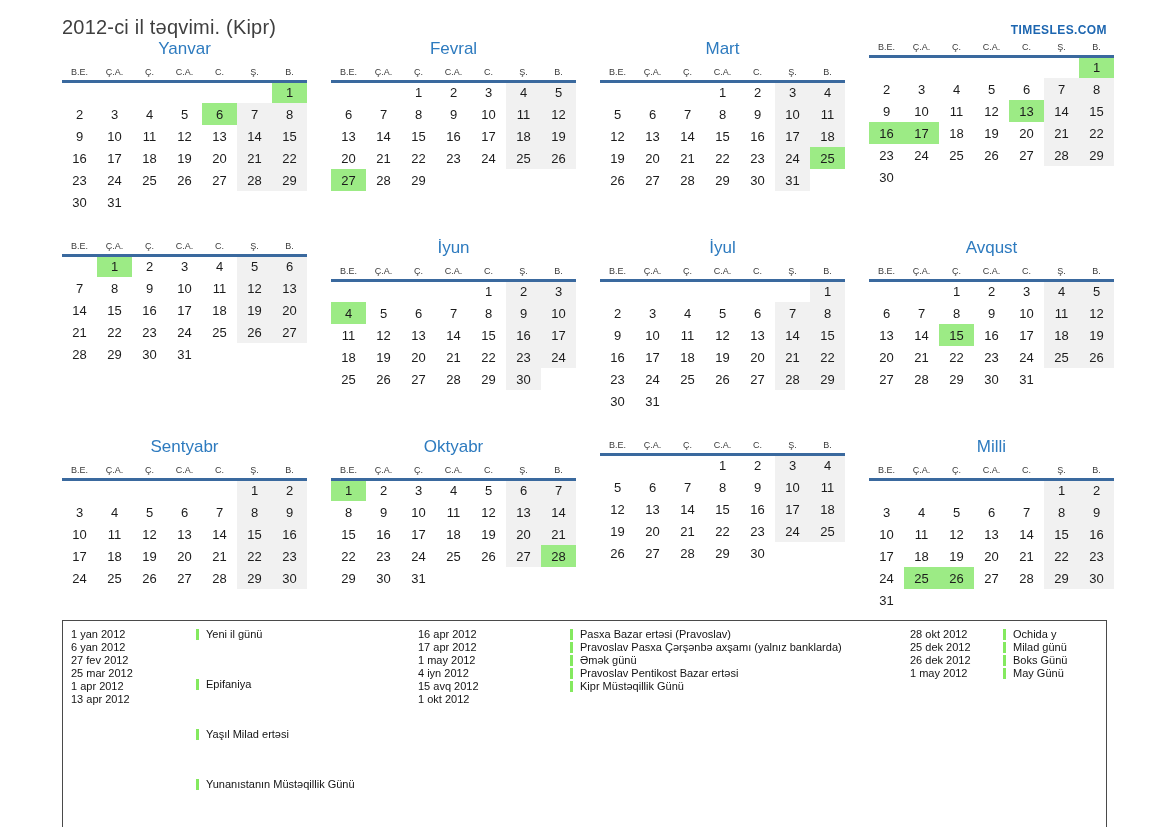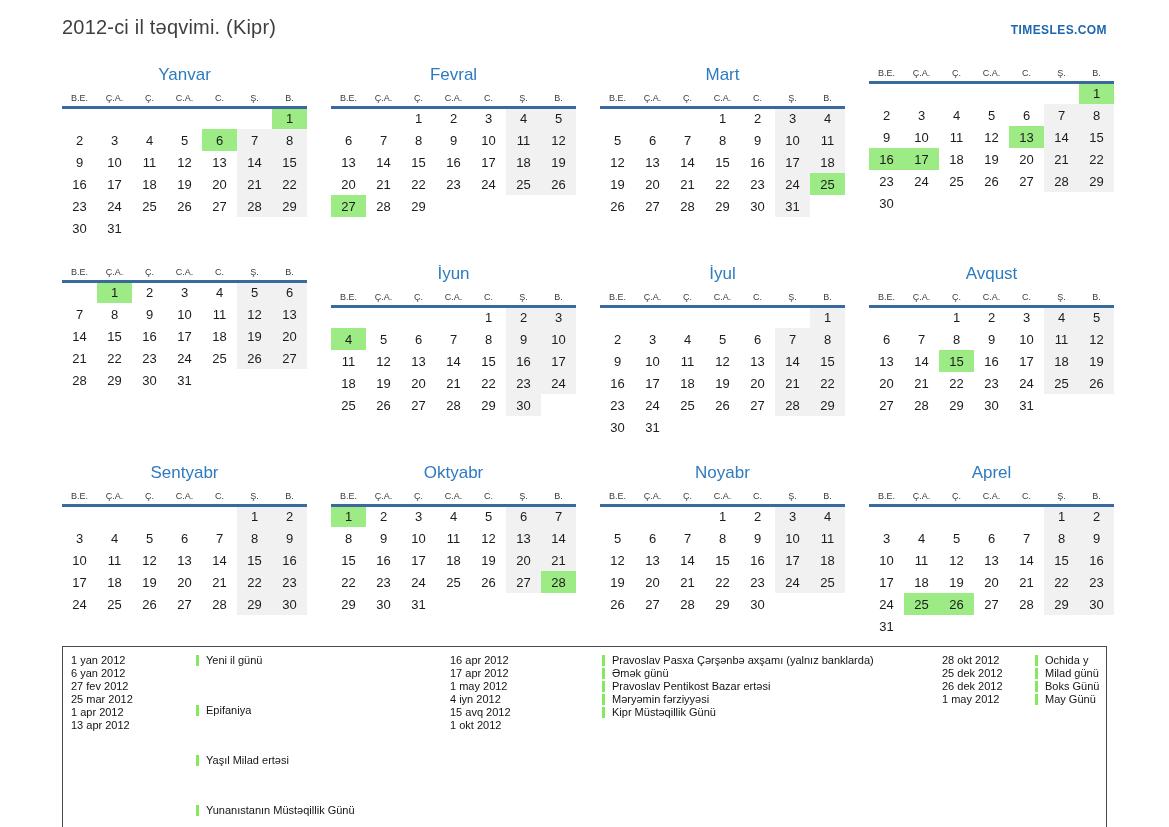--- a/index.html
+++ b/index.html
@@ -19,21 +19,20 @@
     color:var(--text-dark);
   }
   .page{margin:0 62px;}
   .page-header{
     display:flex;justify-content:space-between;align-items:baseline;
     padding-top:16px;
   }
   .page-title{font-size:20px;font-weight:400;color:#3f3f3f;letter-spacing:.2px;}
   .site-link{font-size:12px;font-weight:700;color:var(--link-blue);text-decoration:none;letter-spacing:.4px;}
   .months-grid{
-    margin-top:26px;
     display:grid;
     grid-template-columns:repeat(4,245px);
     column-gap:20px;row-gap:20px;
     grid-auto-rows:175px;
     gap:24px;
   }
   .month{width:245px;}
   .month-name{
     text-align:center;color:var(--month-blue);
     font-size:17px;font-weight:400;margin-bottom:5px;
@@ -60,21 +59,21 @@
   .legend-group{display:flex;justify-content:space-between;}
   .legend-group .dates-col,.legend-group .names-col{display:flex;flex-direction:column;}
   .legend-date{white-space:nowrap;}
   .legend-name{white-space:nowrap;display:flex;align-items:center;}
   .marker{
     display:inline-block;width:3px;height:11px;flex:0 0 3px;
     background:var(--marker-green);margin-right:7px;
   }
   .g1 .dates-col{width:125px;}
   .g1 .names-col{width:222px;gap:37px;}
-  .g2 .dates-col{width:152px;margin-left:32px;}
+  .g2 .dates-col{width:152px;}
   .g2 .names-col{width:340px;}
   .g3 .dates-col{width:93px;}
   .g3 .names-col{width:110px;}
 </style>
 </head>
 <body>
 
 <div class="page">
   <div class="page-header">
     <h1 class="page-title">2012-ci il təqvimi. (Kipr)</h1>
@@ -731,21 +730,20 @@
               <td>31</td>
               <td></td>
               <td></td>
               <td></td>
               <td></td>
             </tr>
           </tbody>
         </table>
       </div>
       <div class="month">
-        <div class="month-name">Noyabr</div>
         <table class="month-table">
           <thead>
             <tr>
               <th>B.E.</th>
               <th>Ç.A.</th>
               <th>Ç.</th>
               <th>C.A.</th>
               <th>C.</th>
               <th>Ş.</th>
               <th>B.</th>
@@ -794,21 +792,21 @@
               <td>28</td>
               <td>29</td>
               <td>30</td>
               <td></td>
               <td></td>
             </tr>
           </tbody>
         </table>
       </div>
       <div class="month">
-        <div class="month-name">Aprel</div>
+        <div class="month-name">Milli</div>
         <table class="month-table">
           <thead>
             <tr>
               <th>B.E.</th>
               <th>Ç.A.</th>
               <th>Ç.</th>
               <th>C.A.</th>
               <th>C.</th>
               <th>Ş.</th>
               <th>B.</th>
@@ -916,33 +914,33 @@
           <div class="legend-date">16 apr 2012</div>
           <div class="legend-date">17 apr 2012</div>
           <div class="legend-date">1 may 2012</div>
           <div class="legend-date">4 iyn 2012</div>
           <div class="legend-date">15 avq 2012</div>
           <div class="legend-date">1 okt 2012</div>
         </div>
         <div class="names-col">
           <div class="legend-name">
             <span class="marker"></span>
+            <span>Pasxa Bazar ertəsi (Pravoslav)</span>
+          </div>
+          <div class="legend-name">
+            <span class="marker"></span>
             <span>Pravoslav Pasxa Çərşənbə axşamı (yalnız banklarda)</span>
           </div>
           <div class="legend-name">
             <span class="marker"></span>
             <span>Əmək günü</span>
           </div>
           <div class="legend-name">
             <span class="marker"></span>
             <span>Pravoslav Pentikost Bazar ertəsi</span>
-          </div>
-          <div class="legend-name">
-            <span class="marker"></span>
-            <span>Məryəmin fərziyyəsi</span>
           </div>
           <div class="legend-name">
             <span class="marker"></span>
             <span>Kipr Müstəqillik Günü</span>
           </div>
         </div>
       </div>
       <div class="legend-group g3">
         <div class="dates-col">
           <div class="legend-date">28 okt 2012</div>

